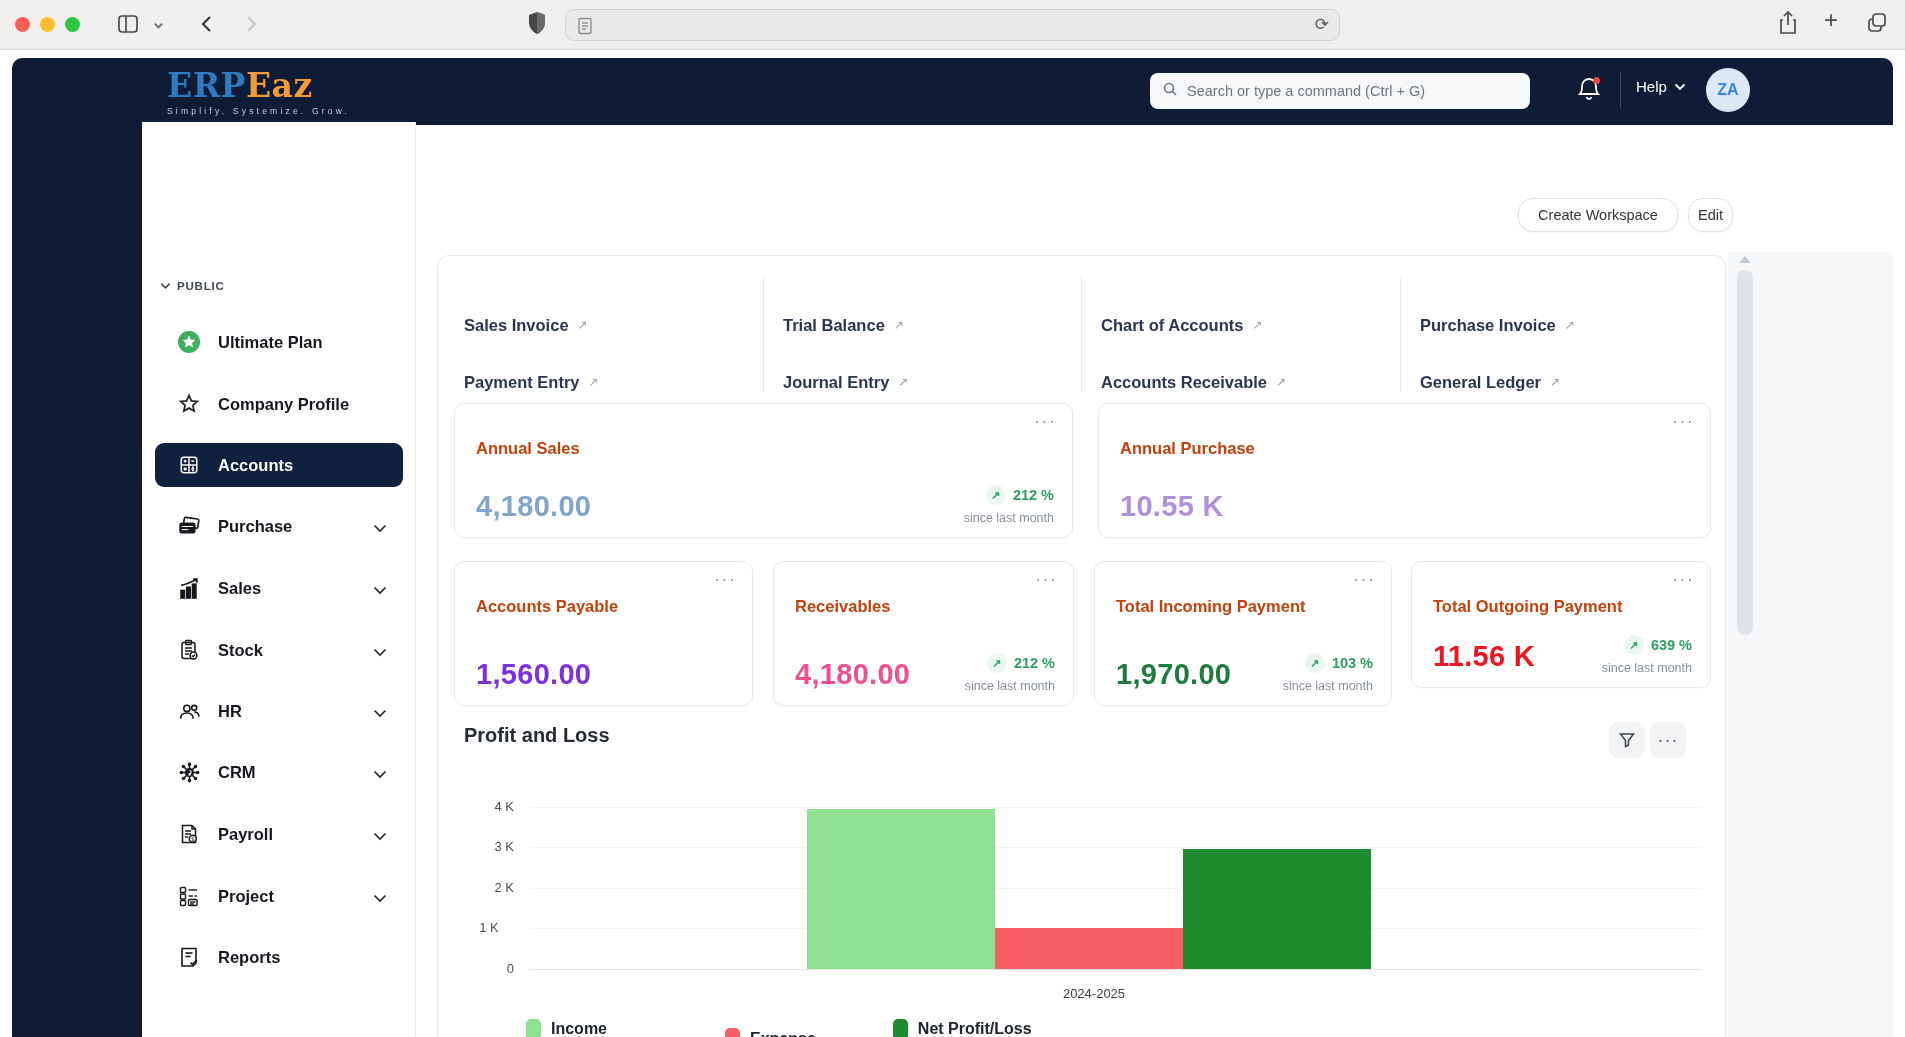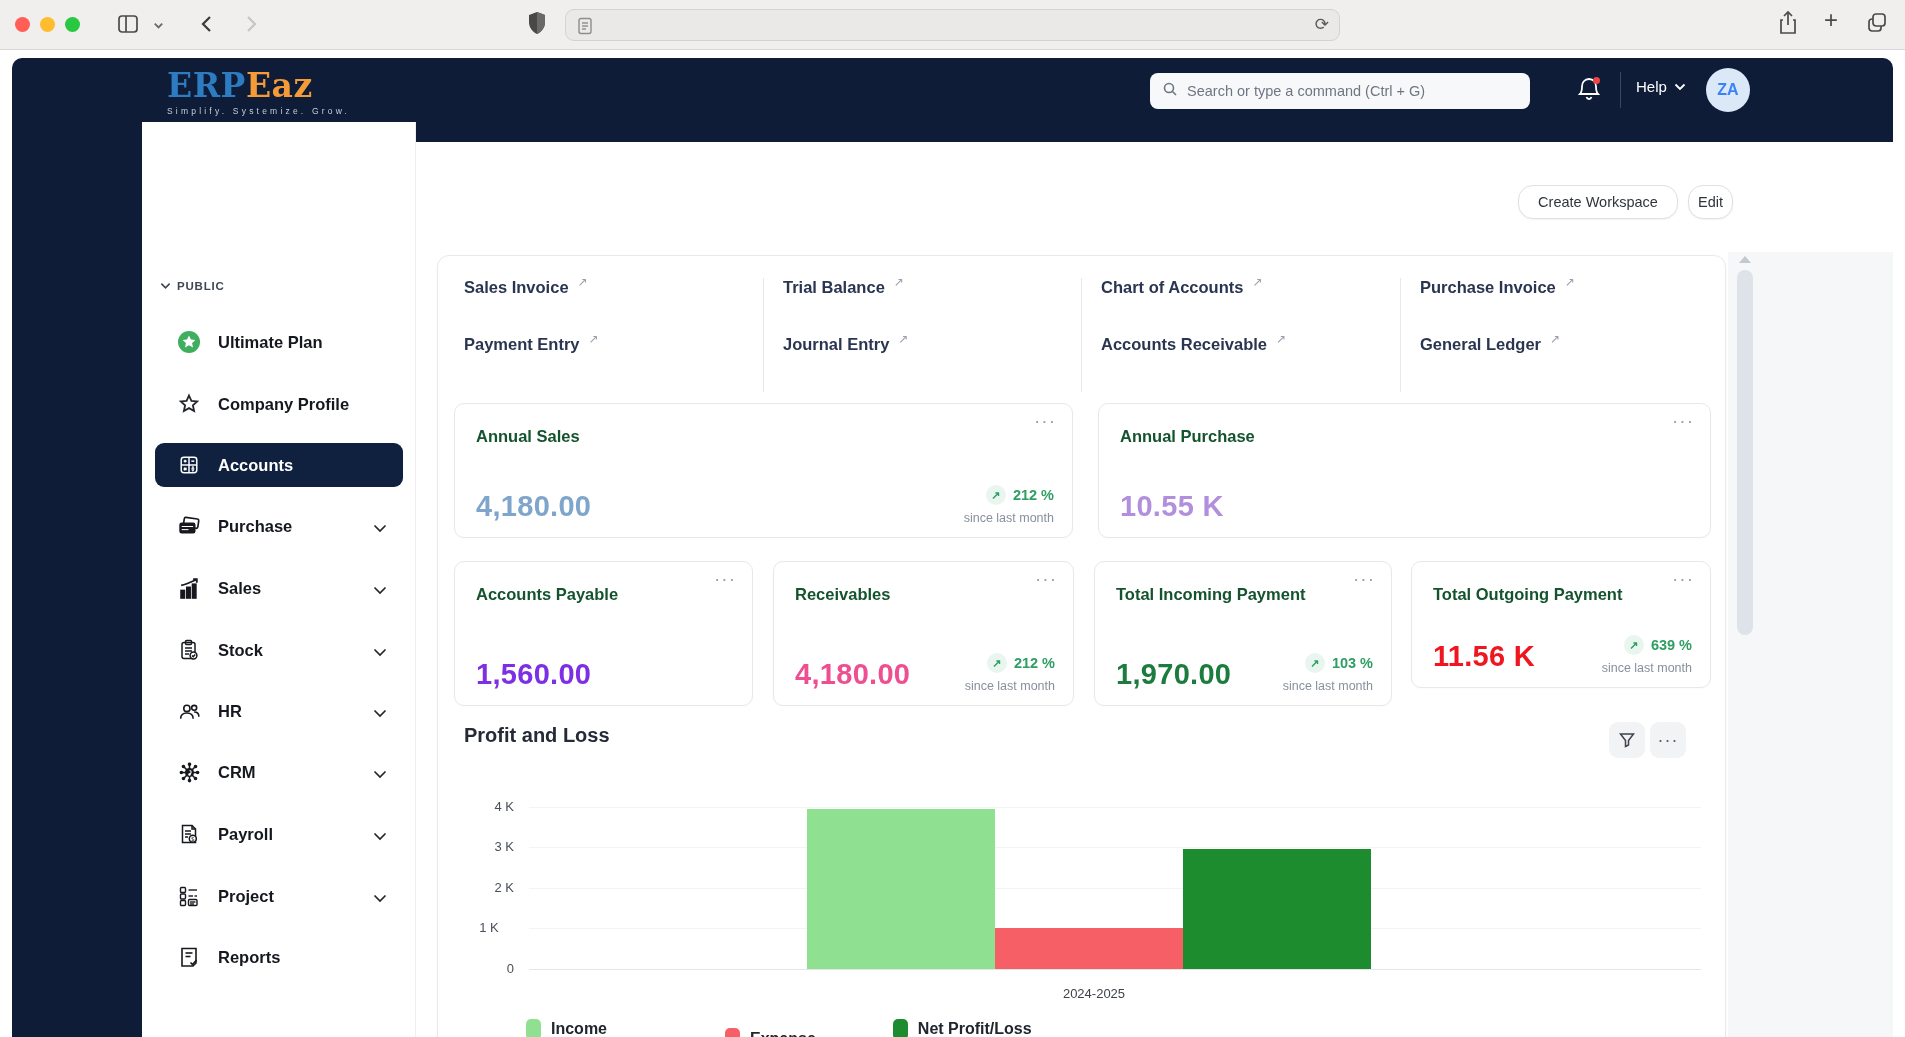--- a/index.html
+++ b/index.html
@@ -10,73 +10,73 @@
   
   .chrome { position:absolute; left:0; top:0; width:1905px; height:50px; background:#f1efed; border-bottom:1px solid #d9d7d5; }
   .tl { position:absolute; top:17px; width:15px; height:15px; border-radius:50%; }
   .tl.r { left:15px; background:#ff5f57; } .tl.y { left:40px; background:#febc2e; } .tl.g { left:65px; background:#28c840; }
   .chrome-ico { position:absolute; top:12px; color:#4c4a48; }
   .urlbar { position:absolute; left:565px; top:9px; width:775px; height:32px; background:#ebe9e7; border:1px solid #d5d3d1; border-radius:9px; }
   .urlbar .reader { position:absolute; left:11px; top:7px; }
   .urlbar .reload { position:absolute; right:10px; top:4px; font-size:17px; color:#5c5a58; }
 
   
-  .appheader { position:absolute; left:12px; top:58px; width:1881px; height:84px; background:#0e1c38; border-radius:10px 10px 0 0; }
+  .appheader { position:absolute; left:12px; top:58px; width:1881px; height:67px; background:#0e1c38; border-radius:10px 10px 0 0; }
   .leftrail { position:absolute; left:12px; top:120px; width:130px; height:917px; background:#0e1c38; }
   .logo { position:absolute; left:155px; top:8px; }
   .logo .t1 { font-family:"DejaVu Serif", serif; font-weight:900; font-size:33px; letter-spacing:.5px; }
   .logo .erp { color:#2d7bc0; } .logo .eaz { color:#f59a38; }
   .logo .tag { margin-top:1px; font-size:8.5px; letter-spacing:3.2px; color:#c6cedb; }
   .searchbox { position:absolute; left:1138px; top:15px; width:380px; height:36px; background:#f7f8f9; border-radius:8px; display:flex; align-items:center; padding:0 12px; gap:9px; }
   .searchbox input { border:none; outline:none; background:transparent; font-size:14.5px; color:#3c4350; width:100%; font-family:inherit; }
   .searchbox input::placeholder { color:#6f7683; }
   .bell { position:absolute; left:1563px; top:16px; width:30px; height:32px; }
   .hdr-divider { position:absolute; left:1608px; top:14px; width:1px; height:36px; background:#3a4760; }
   .helpbtn { position:absolute; left:1624px; top:20px; color:#fff; font-size:15px; display:flex; align-items:center; gap:7px; }
   .avatar { position:absolute; left:1694px; top:10px; width:44px; height:44px; border-radius:50%; background:#dbe8f8; color:#3b82f6; font-weight:700; font-size:16px; display:flex; align-items:center; justify-content:center;text-align:center; }
 
   
   .titlerow-ham { position:absolute; left:176px; top:196px; width:22px; height:17px; }
   .titlerow-ham span { display:block; height:3px; background:#6b7078; border-radius:2px; margin-bottom:4px; }
   .page-title { position:absolute; left:206px; top:190px; font-size:23px; font-weight:700; color:#1c2434; }
-  .btn { position:absolute; top:185px; height:34px; background:#fff; border:1px solid #e0e0e0; border-radius:15px; font-size:14.5px; color:#30353c; display:flex; align-items:center; justify-content:center; box-shadow:0 1px 2px rgba(0,0,0,.05); }
+  .btn { position:absolute; top:198px; height:34px; background:#fff; border:1px solid #e0e0e0; border-radius:15px; font-size:14.5px; color:#30353c; display:flex; align-items:center; justify-content:center; box-shadow:0 1px 2px rgba(0,0,0,.05); }
   .btn-create { left:1518px; width:160px; } .btn-edit { left:1688px; width:45px; }
 
   
   .sidebar { position:absolute; left:142px; top:122px; width:274px; height:915px; background:#fff; border-right:1px solid #efefef; }
   .sb-public { position:absolute; left:18px; top:158px; display:flex; align-items:center; gap:6px; font-size:11.5px; letter-spacing:.8px; color:#3f4752; font-weight:600; }
   .sb-item { position:absolute; left:13px; width:248px; height:44px; border-radius:9px; display:flex; align-items:center; padding-left:21px; }
   .sb-item .lbl { margin-left:16px; font-size:16.5px; font-weight:700; color:#15181e; }
   .sb-item .chev { position:absolute; right:16px; top:15px; }
   .sb-item.active { background:#10203f; }
   .sb-item.active .lbl { color:#fff; }
   .sb-ico { width:26px; height:26px; display:flex; align-items:center; justify-content:center; }
 
   
   .maincard { position:absolute; left:437px; top:255px; width:1289px; height:830px; background:#fff; border:1px solid #e8eaec; border-radius:12px; box-shadow:0 1px 3px rgba(0,0,0,.03); }
   .gutter { position:absolute; left:1728px; top:252px; width:165px; height:785px; background:#f6f7f8; }
   .sb-thumb { position:absolute; left:1737px; top:270px; width:16px; height:365px; background:#dde3e9; border-radius:8px; }
   .sb-arrow { position:absolute; left:1739px; top:256px; width:0; height:0; border-left:6px solid transparent; border-right:6px solid transparent; border-bottom:7px solid #c2c9d0; }
 
   
   .shortcuts { position:absolute; left:24px; top:22px; width:1244px; display:grid; grid-template-columns:301px 318px 319px 1fr; grid-auto-rows:57px; }
-  .sc-cell { display:flex; align-items:flex-start; padding-left:2px; }
+  .sc-cell { display:flex; align-items:flex-end; padding-left:2px; }
   .sc-cell.bl { border-left:1px solid #e6e8ea; padding-left:19px; }
   .sc-link { font-size:16.5px; font-weight:600; color:#2a3550; }
   .sc-arrow { font-size:12px; color:#98a0ab; margin-left:9px; transform:translateY(-3px); display:inline-block; }
 
   
   .ncard { position:absolute; background:#fff; border:1px solid #e7e8ea; border-radius:10px; box-shadow:0 1px 2px rgba(0,0,0,.02); }
   .nc-a1 { left:16px;  top:147px; width:619px; height:135px; }
   .nc-a2 { left:660px; top:147px; width:613px; height:135px; }
   .nc-b1 { left:16px;  top:305px; width:299px; height:145px; }
   .nc-b2 { left:335px; top:305px; width:301px; height:145px; }
   .nc-b3 { left:656px; top:305px; width:298px; height:145px; }
   .nc-b4 { left:973px; top:305px; width:300px; height:127px; }
-  .ncard .ttl { position:absolute; left:21px; top:23px; font-size:16.5px; font-weight:600; color:#14532d; }
+  .ncard .ttl { position:absolute; left:21px; top:35px; font-size:16.5px; font-weight:600; color:#c2410c; }
   .ncard .menu { position:absolute; right:16px; top:6px; font-size:19px; letter-spacing:1px; color:#9aa1ab; }
   .ncard .val { position:absolute; left:21px; bottom:14px; font-size:29px; font-weight:600; letter-spacing:.3px; }
   .ncard .badge { position:absolute; right:18px; bottom:12px; text-align:right; }
   .badge-line { display:flex; align-items:center; justify-content:flex-end; gap:7px; font-size:14.5px; font-weight:600; color:#2f9e63; }
   .badge-circ { width:20px; height:20px; border-radius:50%; background:#e9f6ef; color:#2f9e63; font-size:11px; display:flex; align-items:center; justify-content:center; }
   .badge-note { margin-top:6px; font-size:12.5px; color:#87909d;text-align:center; }
 
   
   .pl-title { position:absolute; left:26px; top:468px; font-size:20px; font-weight:600; color:#252b36; }
   .pl-btn { position:absolute; top:466px; width:36px; height:36px; background:#f2f3f5; border-radius:9px; display:flex; align-items:center; justify-content:center; color:#3c4250; }

